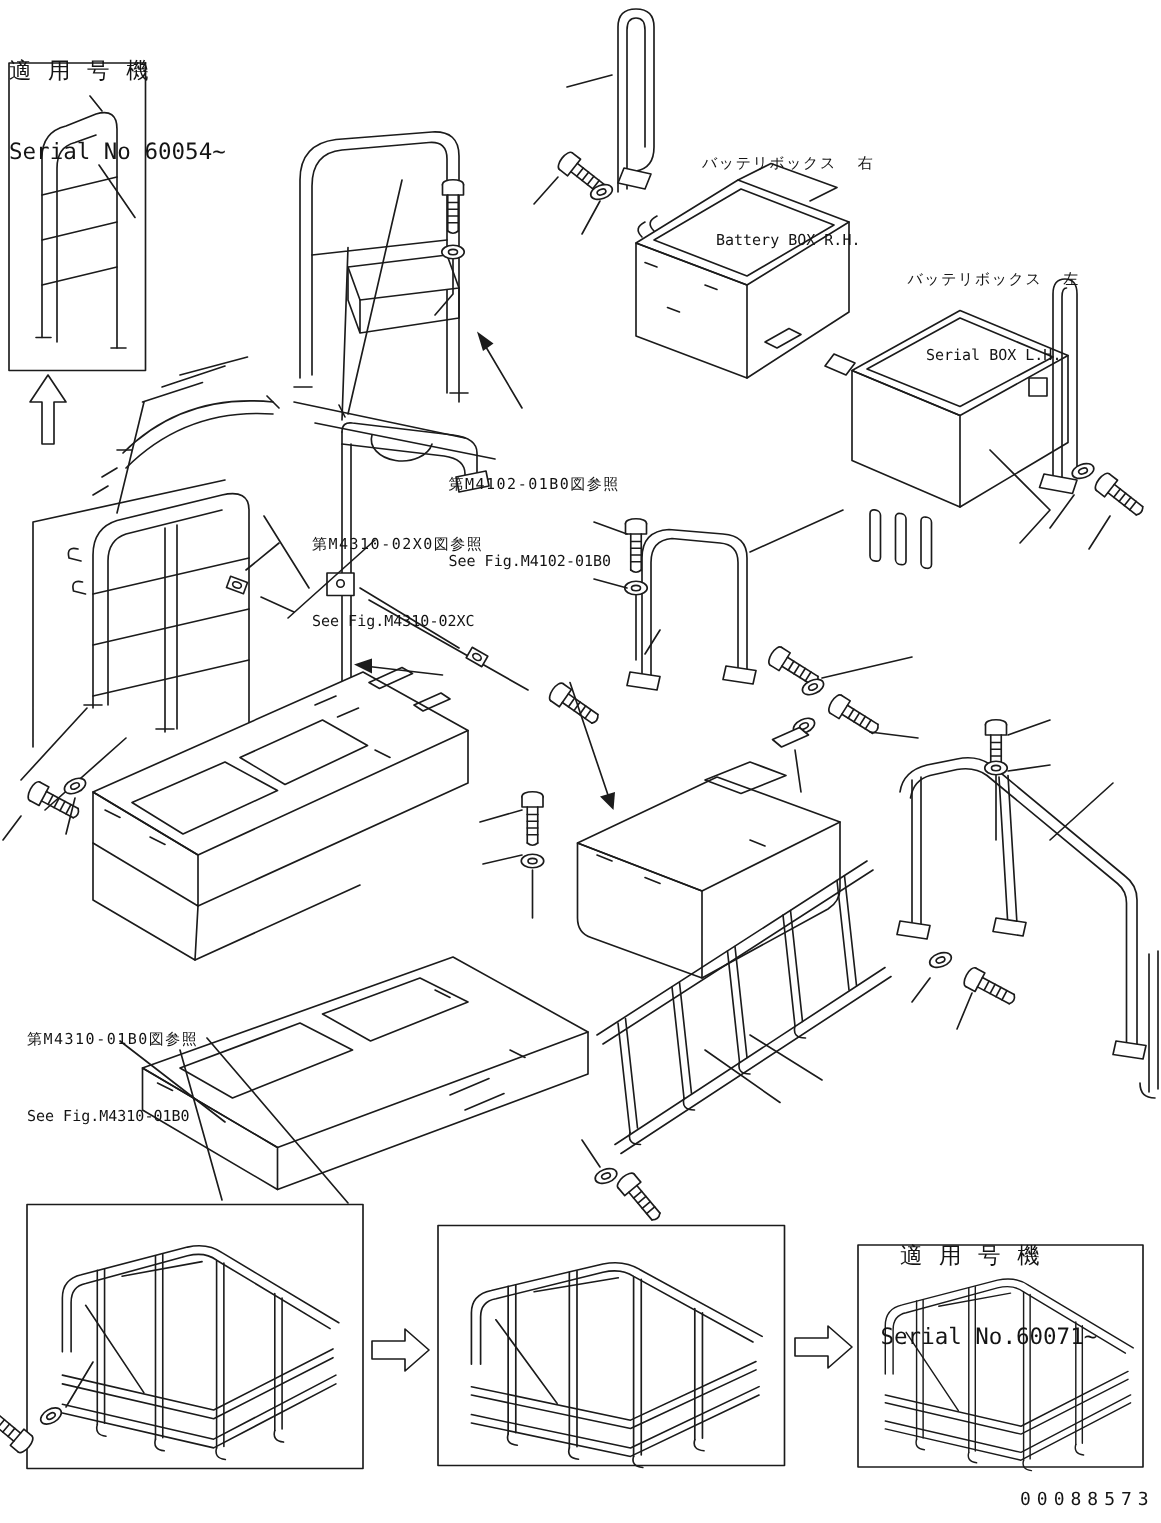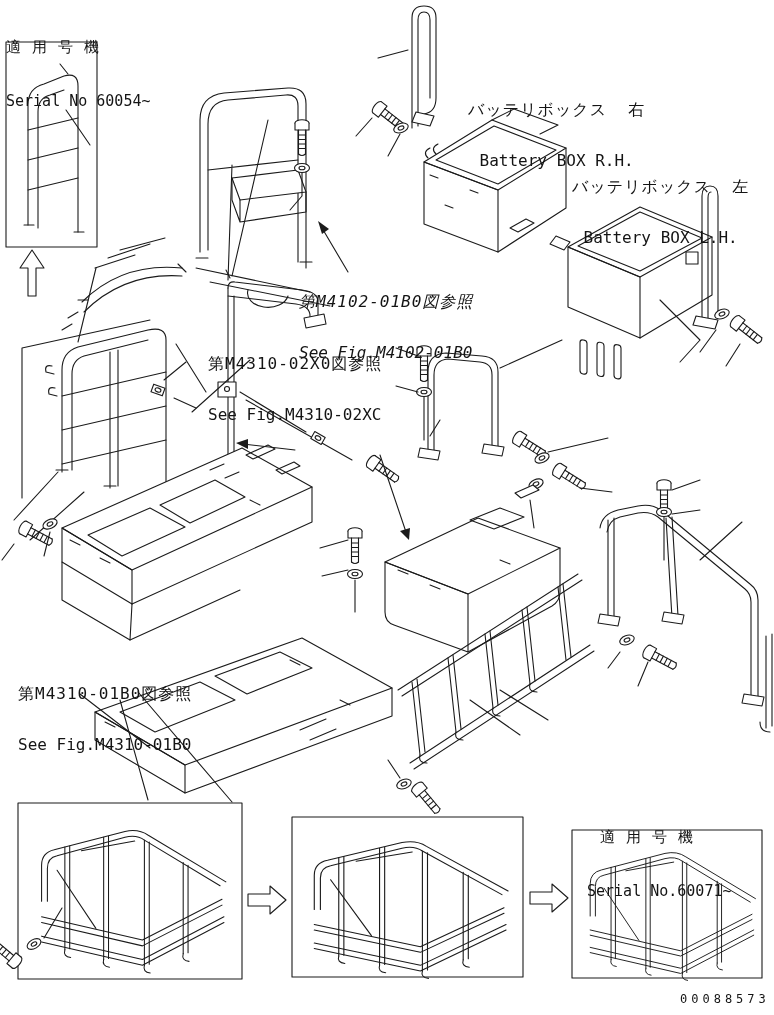--- a/index.html
+++ b/index.html
@@ -2,21 +2,21 @@
 <html><head>
 <meta charset="utf-8">
 <style>
   html,body{margin:0;padding:0;background:#fff;}
   #page{position:relative;width:774px;height:1015px;background:#ffffff;overflow:hidden;
         font-family:"DejaVu Sans Mono","DejaVu Sans",monospace;color:#141414;border-radius:14px;}
   svg{position:absolute;left:0;top:0;}
   .art{stroke:#1b1b1b;stroke-width:1.1;fill:none;stroke-linejoin:round;stroke-linecap:round;}
   .fillw{fill:#ffffff;}
   .solid{fill:#1b1b1b;stroke:none;}
-  .lbl{position:absolute;white-space:pre;line-height:17px;font-size:16px;}
+  .lbl{position:absolute;white-space:pre;line-height:17px;font-size:10px;}
   .lbl .jp{letter-spacing:1px;}
   .lbl .en{letter-spacing:0px;}
   .big{font-size:15px;line-height:18px;}
   .docnum{position:absolute;font-size:12px;letter-spacing:4px;}
 </style>
 </head>
 <body>
 
 <div id="page">
 
@@ -288,26 +288,26 @@
   <div class="lbl big" style="left:6px;top:2px;">
     <div class="jp">適 用 号 機</div>
     <div class="en">Serial No 60054~</div>
   </div>
 
   <div class="lbl" style="left:468px;top:67px;text-align:center;">
     <div class="jp">バッテリボックス  右</div>
     <div class="en">Battery BOX R.H.</div>
   </div>
 
-  <div class="lbl" style="left:572px;top:144px;text-align:center;">
+  <div class="lbl" style="left:605px;top:144px;text-align:center;">
     <div class="jp">バッテリボックス  左</div>
-    <div class="en">Battery BOX L.H.</div>
-  </div>
-
-  <div class="lbl" style="left:299px;top:259px;font-style:italic;">
+    <div class="en">Serial BOX L.H.</div>
+  </div>
+
+  <div class="lbl" style="left:299px;top:281px;">
     <div class="jp">第M4102-01B0図参照</div>
     <div class="en">See Fig.M4102-01B0</div>
   </div>
 
   <div class="lbl" style="left:208px;top:321px;">
     <div class="jp">第M4310-02X0図参照</div>
     <div class="en">See Fig.M4310-02XC</div>
   </div>
 
 

